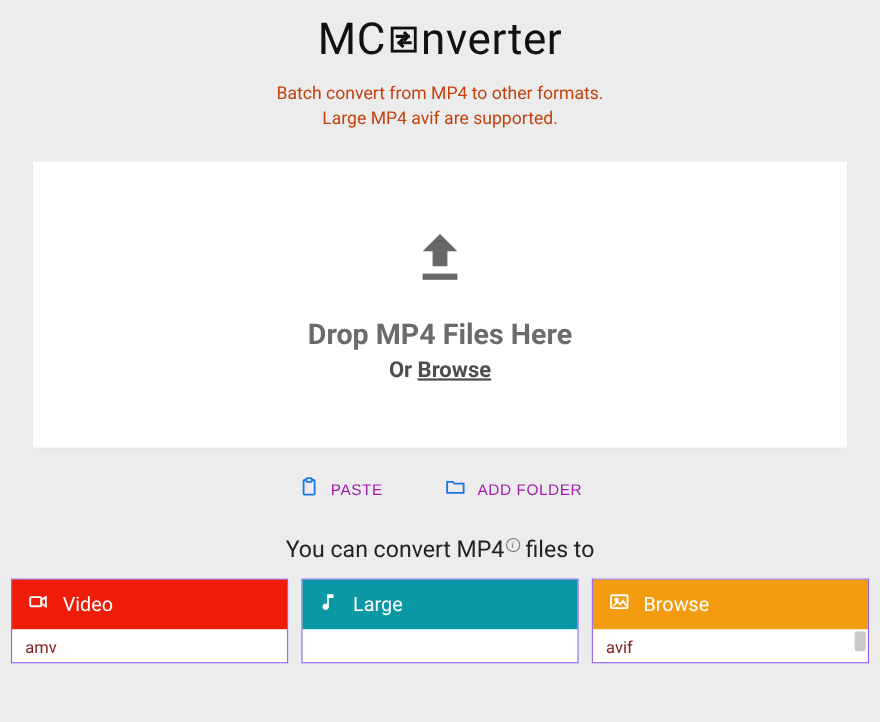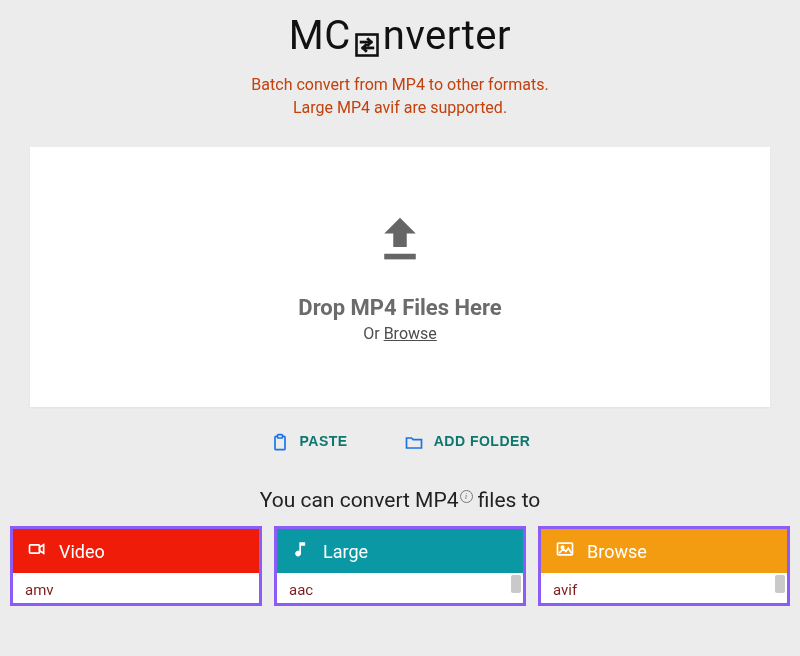--- a/index.html
+++ b/index.html
@@ -13,21 +13,21 @@
   }
   .page {
     width: 100%;
   }
   .logo-wrap {
     text-align: center;
     padding-top: 12px;
   }
   .logo {
     display: inline-flex;
-    align-items: flex-end;
+    align-items: center;
     font-size: 40px;
     font-weight: 400;
     color: #111;
     letter-spacing: 0.5px;
   }
   .logo .logo-icon {
     display: inline-flex;
     align-items: center;
     justify-content: center;
     margin: 0 2px;
@@ -50,46 +50,46 @@
     justify-content: center;
     box-shadow: 0 1px 2px rgba(0,0,0,0.05);
     cursor: pointer;
   }
   .upload-icon {
     color: #666;
     margin-bottom: 30px;
   }
   .upload-icon svg { width: 54px; height: 54px; display:block; }
   .drop-title {
-    font-size: 22px;
+    font-size: 26px;
     font-weight: 700;
     color: #6b6b6b;
   }
   .drop-sub {
-    font-size: 16px;
-    font-weight: 400;
+    font-size: 20px;
+    font-weight: 700;
     color: #4d4d4d;
     margin-top: 4px;
   }
   .drop-sub .browse {
     text-decoration: underline;
   }
   .actions-row {
     display: flex;
     justify-content: center;
     gap: 40px;
     margin-top: 20px;
   }
   .action-btn {
     display: inline-flex;
-    align-items: flex-start;
+    align-items: center;
     gap: 10px;
-    color: #0f766e;
+    color: #a21caf;
     font-size: 14px;
-    font-weight: 700;
+    font-weight: 400;
     letter-spacing: 0.5px;
     background: none;
     border: none;
     cursor: pointer;
     padding: 6px 8px;
   }
   .action-btn svg { width: 20px; height: 20px; }
   .convert-heading {
     text-align: center;
     font-size: 21px;
@@ -113,21 +113,21 @@
     font-family: Georgia, serif;
   }
   .cards {
     display: flex;
     gap: 12px;
     padding: 14px 10px 0 10px;
   }
   .card {
     flex: 1;
     background: #fff;
-    border: 3px solid #8b5cf6;
+    border: 1px solid #8b5cf6;
     display: flex;
     flex-direction: column;
   }
   .card-header {
     display: flex;
     align-items: center;
     gap: 12px;
     color: #fff;
     padding: 10px 14px;
     font-size: 18px;
@@ -234,24 +234,20 @@
 
     <div class="card">
       <div class="card-header bg-audio">
         <span>
           <svg viewBox="0 0 24 24" fill="#fff">
             <path d="M10 4v10.3a3.5 3.5 0 1 0 2 3.2V8h5V4h-7z"></path>
           </svg>
         </span>
         <span>Large</span>
       </div>
-      <div class="card-list">
-        <span>aac</span>
-        <div class="scroll-thumb"></div>
-      </div>
     </div>
 
     <div class="card">
       <div class="card-header bg-image">
         <span>
           <svg viewBox="0 0 24 24" fill="none" stroke="#fff" stroke-width="2">
             <rect x="3" y="5" width="18" height="14" rx="1"></rect>
             <circle cx="9" cy="10" r="1.5" fill="#fff"></circle>
             <path d="M5 17l5-5 3 3 3-4 4 6"></path>
           </svg>

